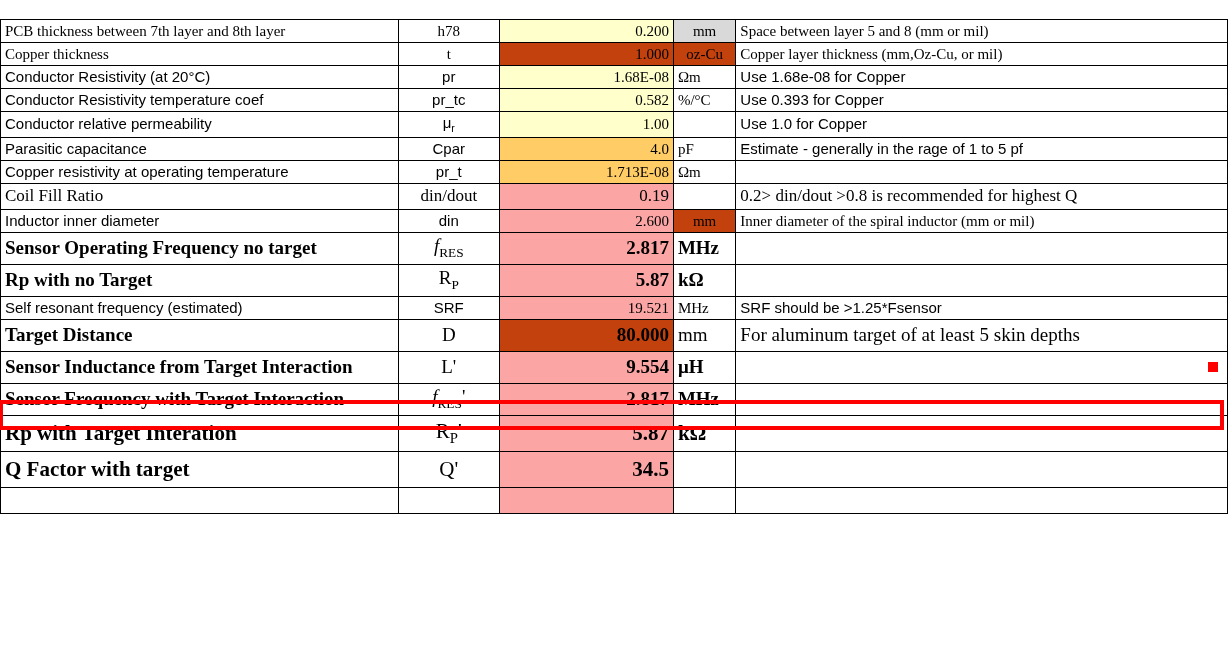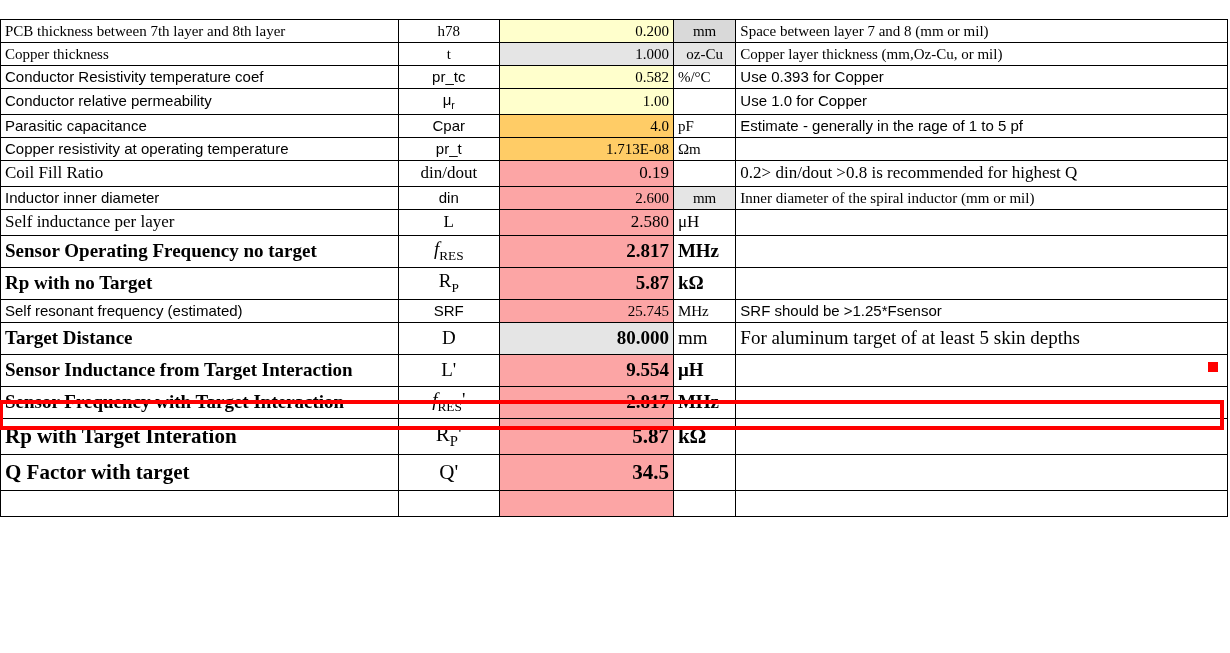--- a/index.html
+++ b/index.html
@@ -35,21 +35,21 @@
   .col-val     { width: 173px; text-align: right; padding-right: 2px;}
   .col-unit    { width: 62px; text-align: left; padding-left: 2px;}
   .col-note    { width: 488px; }
 
   
   tr.h-s td  { height: 22px; font-size: 15px; }
   tr.h-m td  { height: 26px; font-size: 17px; }
   tr.h-l td  { height: 32px; font-size: 19px; }
   tr.h-xl td { height: 36px; font-size: 21px; }
   tr.h-b td  { height: 26px; }
-  .bg-yellow    { background: #e5e5e5; }
+  .bg-yellow    { background: #c2410c; }
   .bg-palegold  { background: #ffffcc; }
   .bg-lightamber{ background: #ffcc66; }
   .bg-amber     { background: #fca5a5; }
   .bg-greyhdr   { background: #d9d9d9; }
 
   
   .fw-bold { font-weight: bold; }
   .ff-sans { font-family: Arial, Helvetica, sans-serif; font-size: 13px; }
 
   
@@ -85,30 +85,37 @@
         <col class="col-val">
         <col class="col-unit">
         <col class="col-note">
   </colgroup>
   <tbody id="tbody">
         <tr class="h-s">
           <td class="col-param ">PCB thickness between 7th layer and 8th layer</td>
           <td class="col-sym sym ">h78</td>
           <td class="col-val bg-palegold ">0.200</td>
           <td class="col-unit bg-greyhdr  unit-c">mm</td>
-          <td class="col-note ">Space between layer 7 and 8  (mm or mil)</td>
+          <td class="col-note ">Space between layer 5 and 8  (mm or mil)</td>
         </tr>
         <tr class="h-s">
           <td class="col-param ">Copper thickness</td>
           <td class="col-sym sym ">t</td>
           <td class="col-val bg-yellow ">1.000</td>
           <td class="col-unit bg-yellow  unit-c">oz-Cu</td>
           <td class="col-note ">Copper layer thickness  (mm,Oz-Cu, or mil)</td>
         </tr>
         <tr class="h-s">
+          <td class="col-param ff-sans">Conductor Resistivity (at 20°C)</td>
+          <td class="col-sym sym ff-sans">pr</td>
+          <td class="col-val bg-palegold ">1.68E-08</td>
+          <td class="col-unit   ">Ωm</td>
+          <td class="col-note ff-sans">Use 1.68e-08 for Copper</td>
+        </tr>
+        <tr class="h-s">
           <td class="col-param ff-sans">Conductor Resistivity temperature coef</td>
           <td class="col-sym sym ff-sans">pr_tc</td>
           <td class="col-val bg-palegold ">0.582</td>
           <td class="col-unit   ">%/°C</td>
           <td class="col-note ff-sans">Use 0.393 for Copper</td>
         </tr>
         <tr class="h-s">
           <td class="col-param ff-sans">Conductor relative permeability</td>
           <td class="col-sym sym ff-sans">μ<sub>r</sub></td>
           <td class="col-val bg-palegold ">1.00</td>
@@ -136,45 +143,38 @@
           <td class="col-unit   "></td>
           <td class="col-note ">0.2&gt; din/dout &gt;0.8 is recommended for highest Q</td>
         </tr>
         <tr class="h-s">
           <td class="col-param ff-sans">Inductor inner diameter</td>
           <td class="col-sym sym ff-sans">din</td>
           <td class="col-val bg-amber ">2.600</td>
           <td class="col-unit bg-yellow  unit-c">mm</td>
           <td class="col-note ">Inner diameter of the spiral inductor (mm or mil)</td>
         </tr>
-        <tr class="h-m">
-          <td class="col-param ">Self inductance per layer</td>
-          <td class="col-sym sym ">L</td>
-          <td class="col-val bg-amber ">2.580</td>
-          <td class="col-unit   ">μH</td>
-          <td class="col-note "></td>
-        </tr>
         <tr class="h-l">
           <td class="col-param fw-bold">Sensor Operating Frequency no target</td>
           <td class="col-sym sym "><span class="ital">f</span><sub>RES</sub></td>
           <td class="col-val bg-amber fw-bold">2.817</td>
           <td class="col-unit  fw-bold ">MHz</td>
           <td class="col-note "></td>
         </tr>
         <tr class="h-l">
           <td class="col-param fw-bold">Rp with no Target</td>
           <td class="col-sym sym ">R<sub>P</sub></td>
           <td class="col-val bg-amber fw-bold">5.87</td>
           <td class="col-unit  fw-bold ">kΩ</td>
           <td class="col-note "></td>
         </tr>
         <tr class="h-s">
           <td class="col-param ff-sans">Self resonant frequency (estimated)</td>
           <td class="col-sym sym ff-sans">SRF</td>
-          <td class="col-val bg-amber ">25.745</td>
+          <td class="col-val bg-amber ">19.521</td>
           <td class="col-unit   ">MHz</td>
           <td class="col-note ff-sans">SRF should be &gt;1.25*Fsensor</td>
         </tr>
         <tr class="h-l" id="highlight-row">
           <td class="col-param fw-bold">Target Distance</td>
           <td class="col-sym sym ">D</td>
           <td class="col-val bg-yellow fw-bold">80.000</td>
           <td class="col-unit   ">mm</td>
           <td class="col-note ">For aluminum target of at least 5 skin depths</td>
         </tr>

